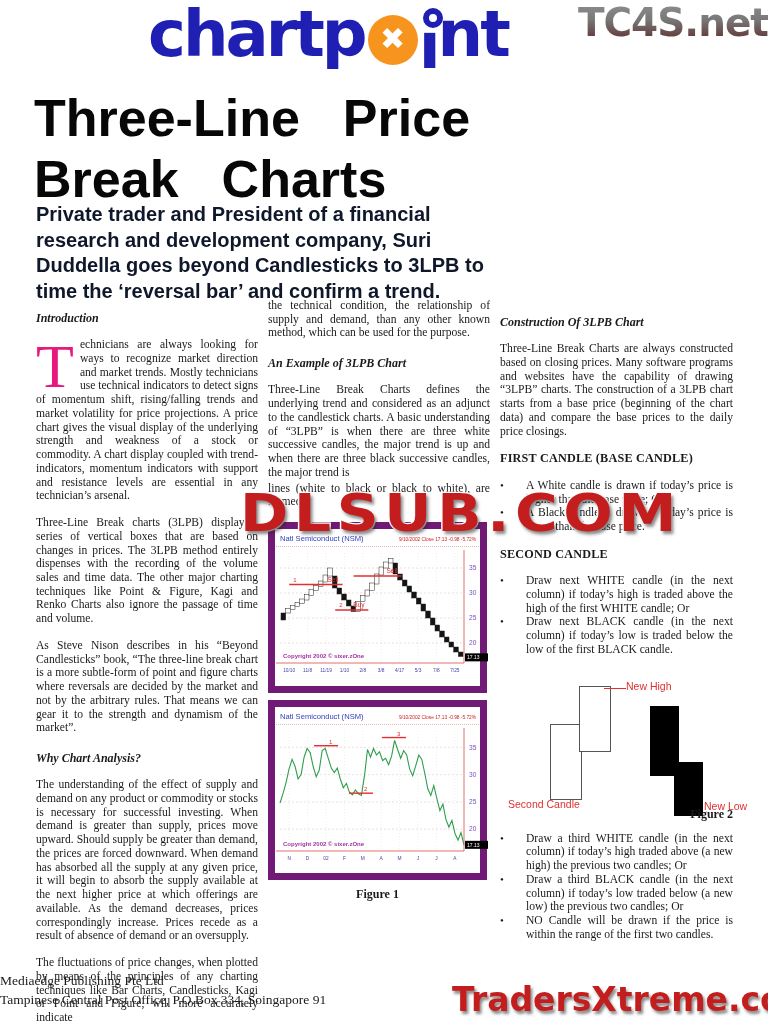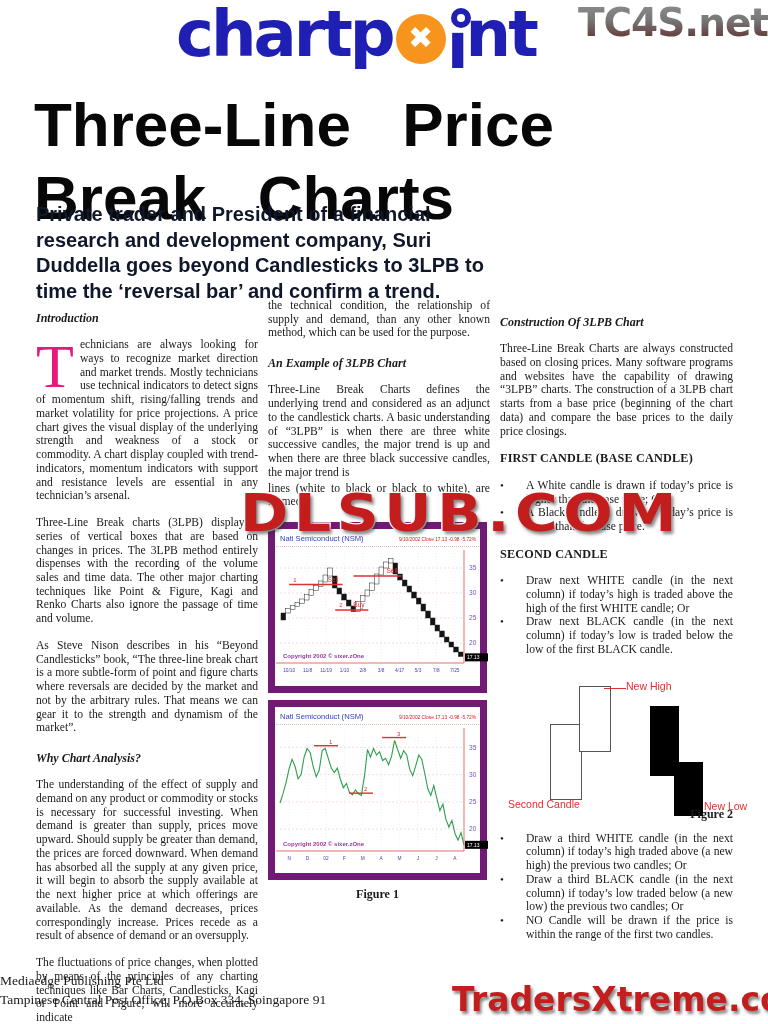--- a/index.html
+++ b/index.html
@@ -1,39 +1,39 @@
 <!DOCTYPE html>
 <html><head>
 <meta charset="utf-8">
 <style>
   html,body{margin:0;padding:0;}
   body{width:768px;height:1024px;position:relative;background:#fff;overflow:hidden;
        font-family:"Liberation Serif",serif;color:#1a1a1a;}
 
   
   .masthead{position:absolute;left:0;top:0;width:768px;height:90px;}
-  .logo{position:absolute;left:148px;top:2px;display:flex;
+  .logo{position:absolute;left:148px;top:2px;display:flex;align-items:center;
         font-family:"DejaVu Sans",sans-serif;font-weight:bold;font-size:64px;
-        letter-spacing:-3px;color:#1f1fb4;line-height:1;margin-left:28px;}
+        letter-spacing:-3px;color:#1f1fb4;line-height:1;}
   .logo .disc{width:50px;height:50px;border-radius:50%;background:#f7941d;display:inline-flex;
         align-items:center;justify-content:center;margin:12px 1px 0 3px;}
   .logo .disc .xg{color:#fff;font-size:30px;letter-spacing:0;line-height:1;transform:translateY(-1px);}
   .logo .iwrap{position:relative;display:inline-block;}
   .logo .iring{position:absolute;left:4px;top:6px;width:8px;height:8px;border:6px solid #1f1fb4;border-radius:50%;}
   .logo .istem{display:inline-block;transform:translateY(12px);}
 
   .wm-tc4s{position:absolute;right:0px;top:0px;z-index:60;
         font-family:"DejaVu Sans",sans-serif;font-weight:bold;font-size:39px;letter-spacing:-1px;
         background:linear-gradient(180deg,#8c8c8c 10%,#777 45%,#5e2a2a 95%);
         -webkit-background-clip:text;background-clip:text;color:transparent;
         text-shadow:0 0 0 rgba(0,0,0,0);margin-left:20px;}
 
   
   .title{position:absolute;left:34px;top:88px;font-family:"Liberation Sans",sans-serif;
-         font-weight:bold;font-size:62px;line-height:1.18;color:#070707;
+         font-weight:bold;font-size:52px;line-height:1.18;color:#070707;
          letter-spacing:0px;word-spacing:0.55em;}
   .standfirst{position:absolute;left:36px;top:202px;width:452px;
          font-family:"Liberation Sans",sans-serif;font-weight:bold;font-size:20px;line-height:1.28;color:#0f172a;}
 
   
   .col{position:absolute;top:295px;font-size:11.6px;line-height:1.185;text-align:justify;}
   .col1{left:36px;width:222px;}
   .col2{left:268px;top:299px;width:222px;}
   .col3{left:500px;top:299px;width:233px;}
   .col p{margin:0 0 13px 0;}

